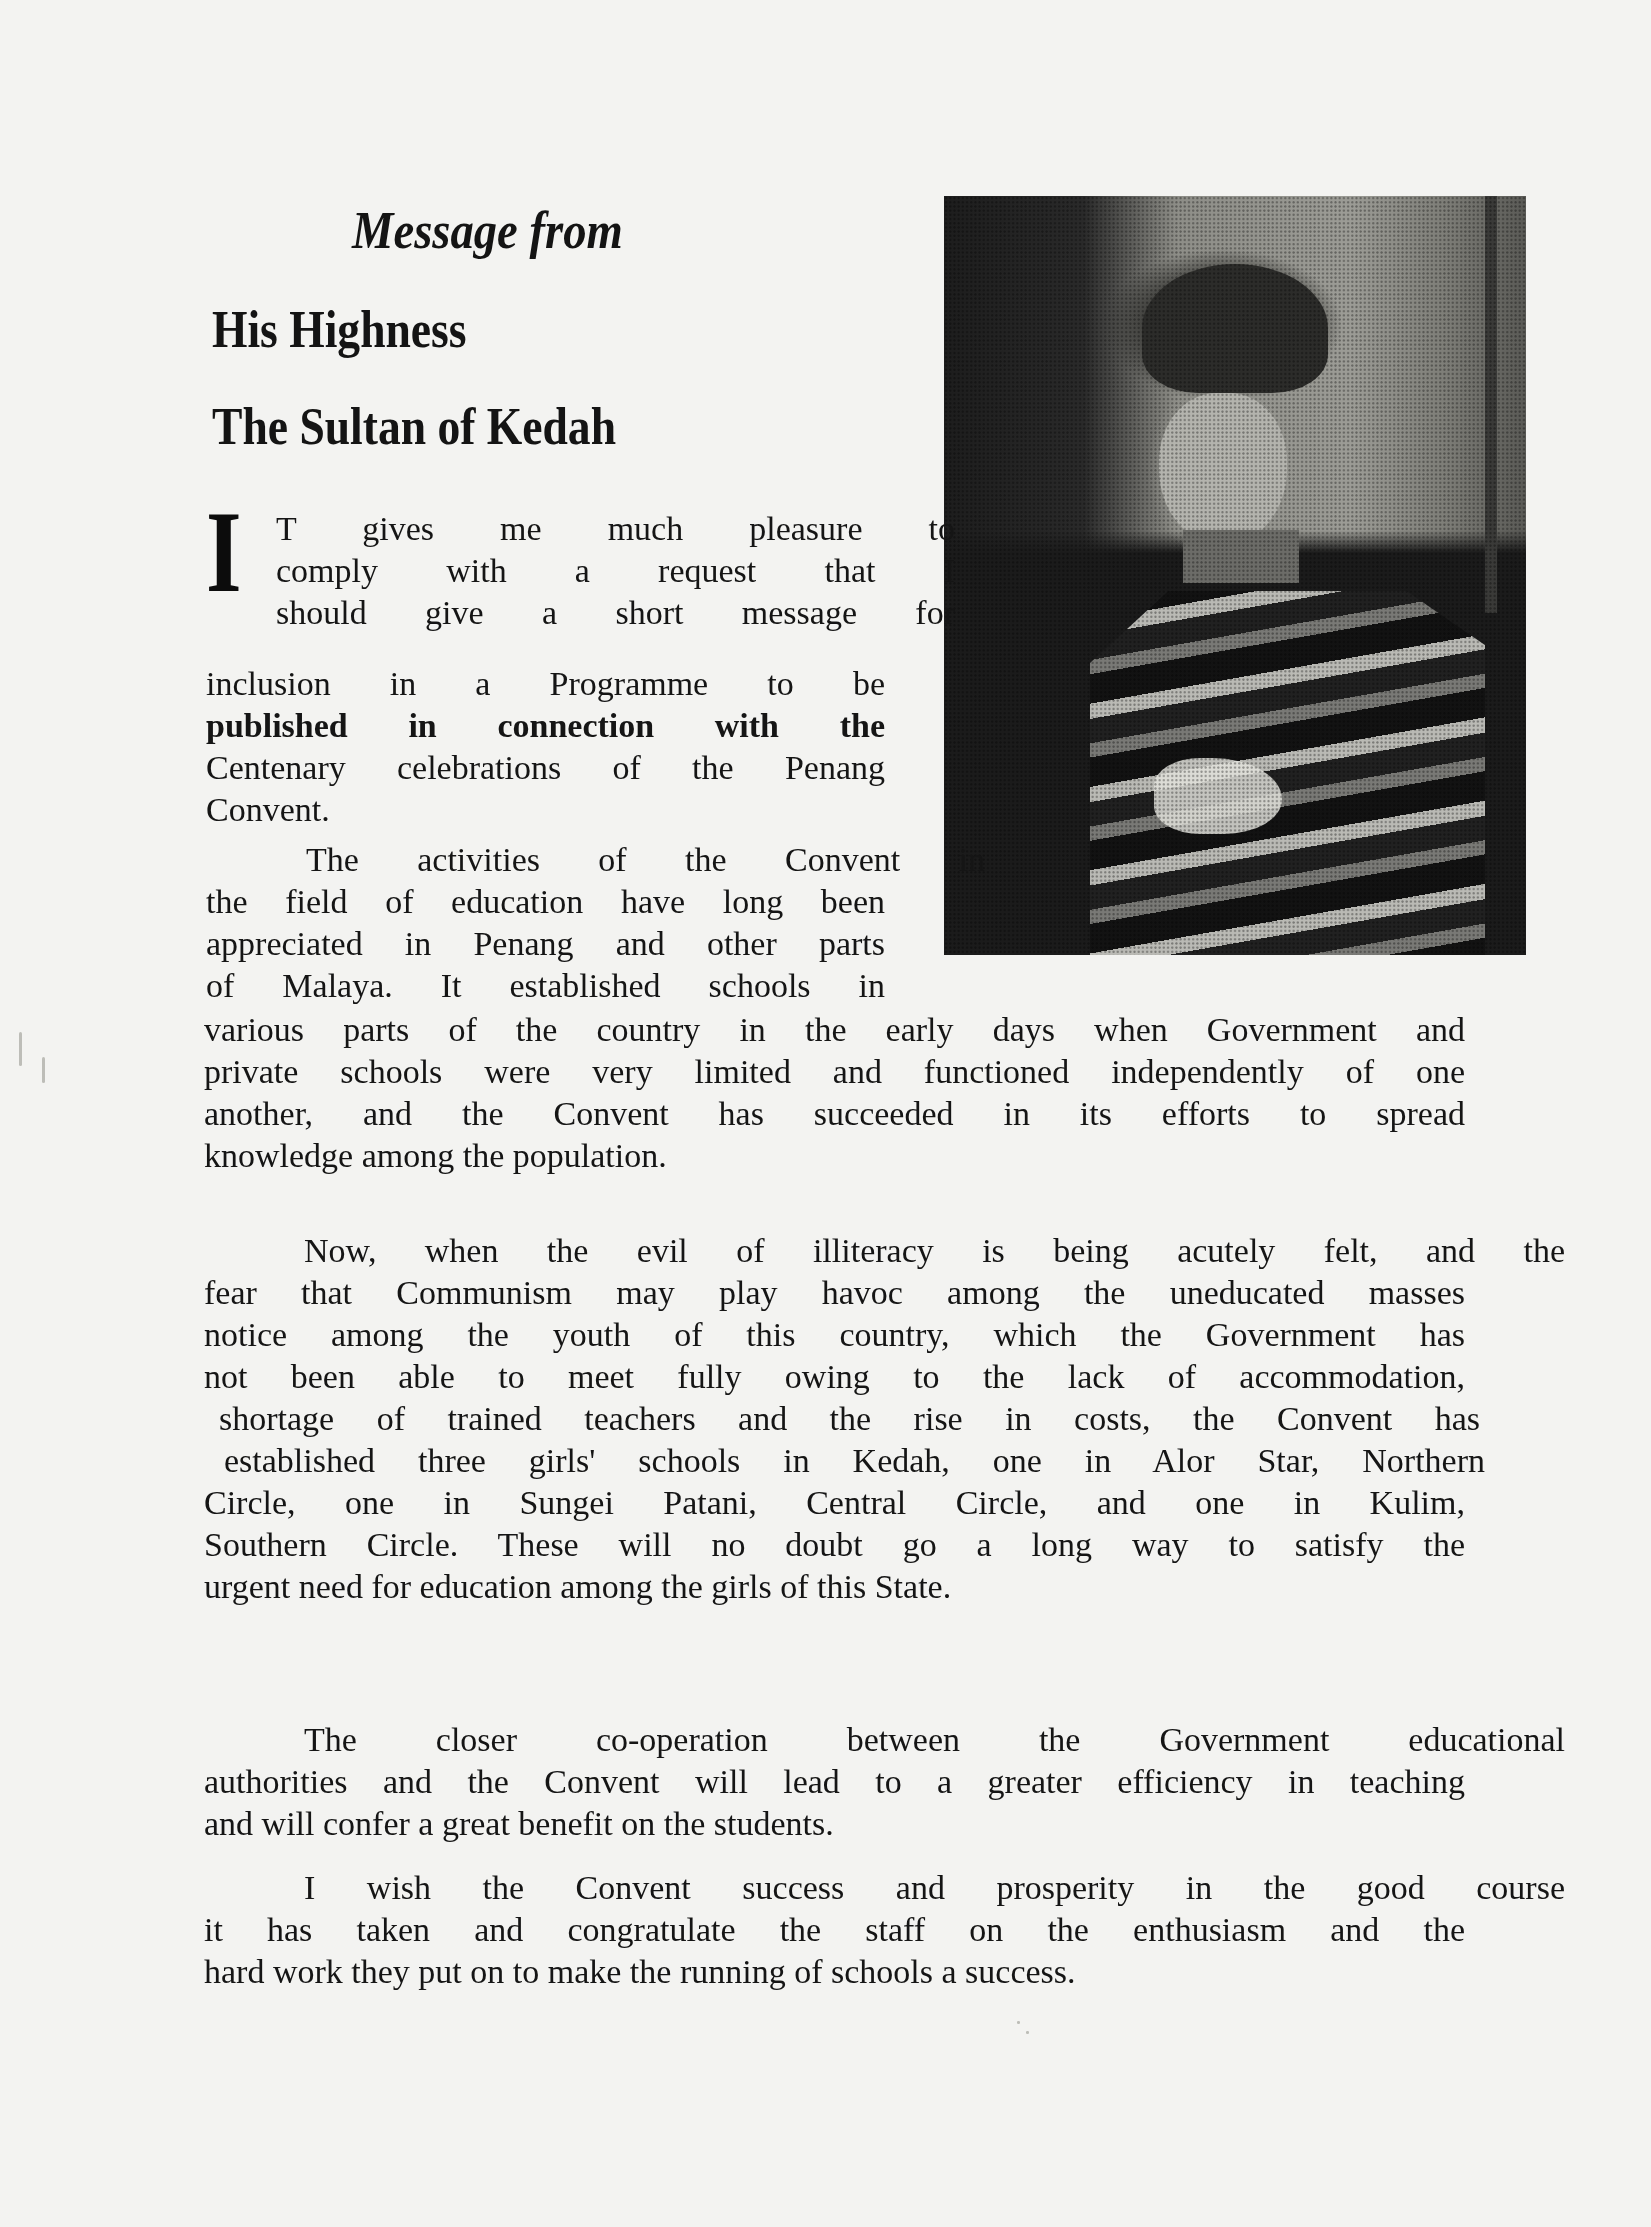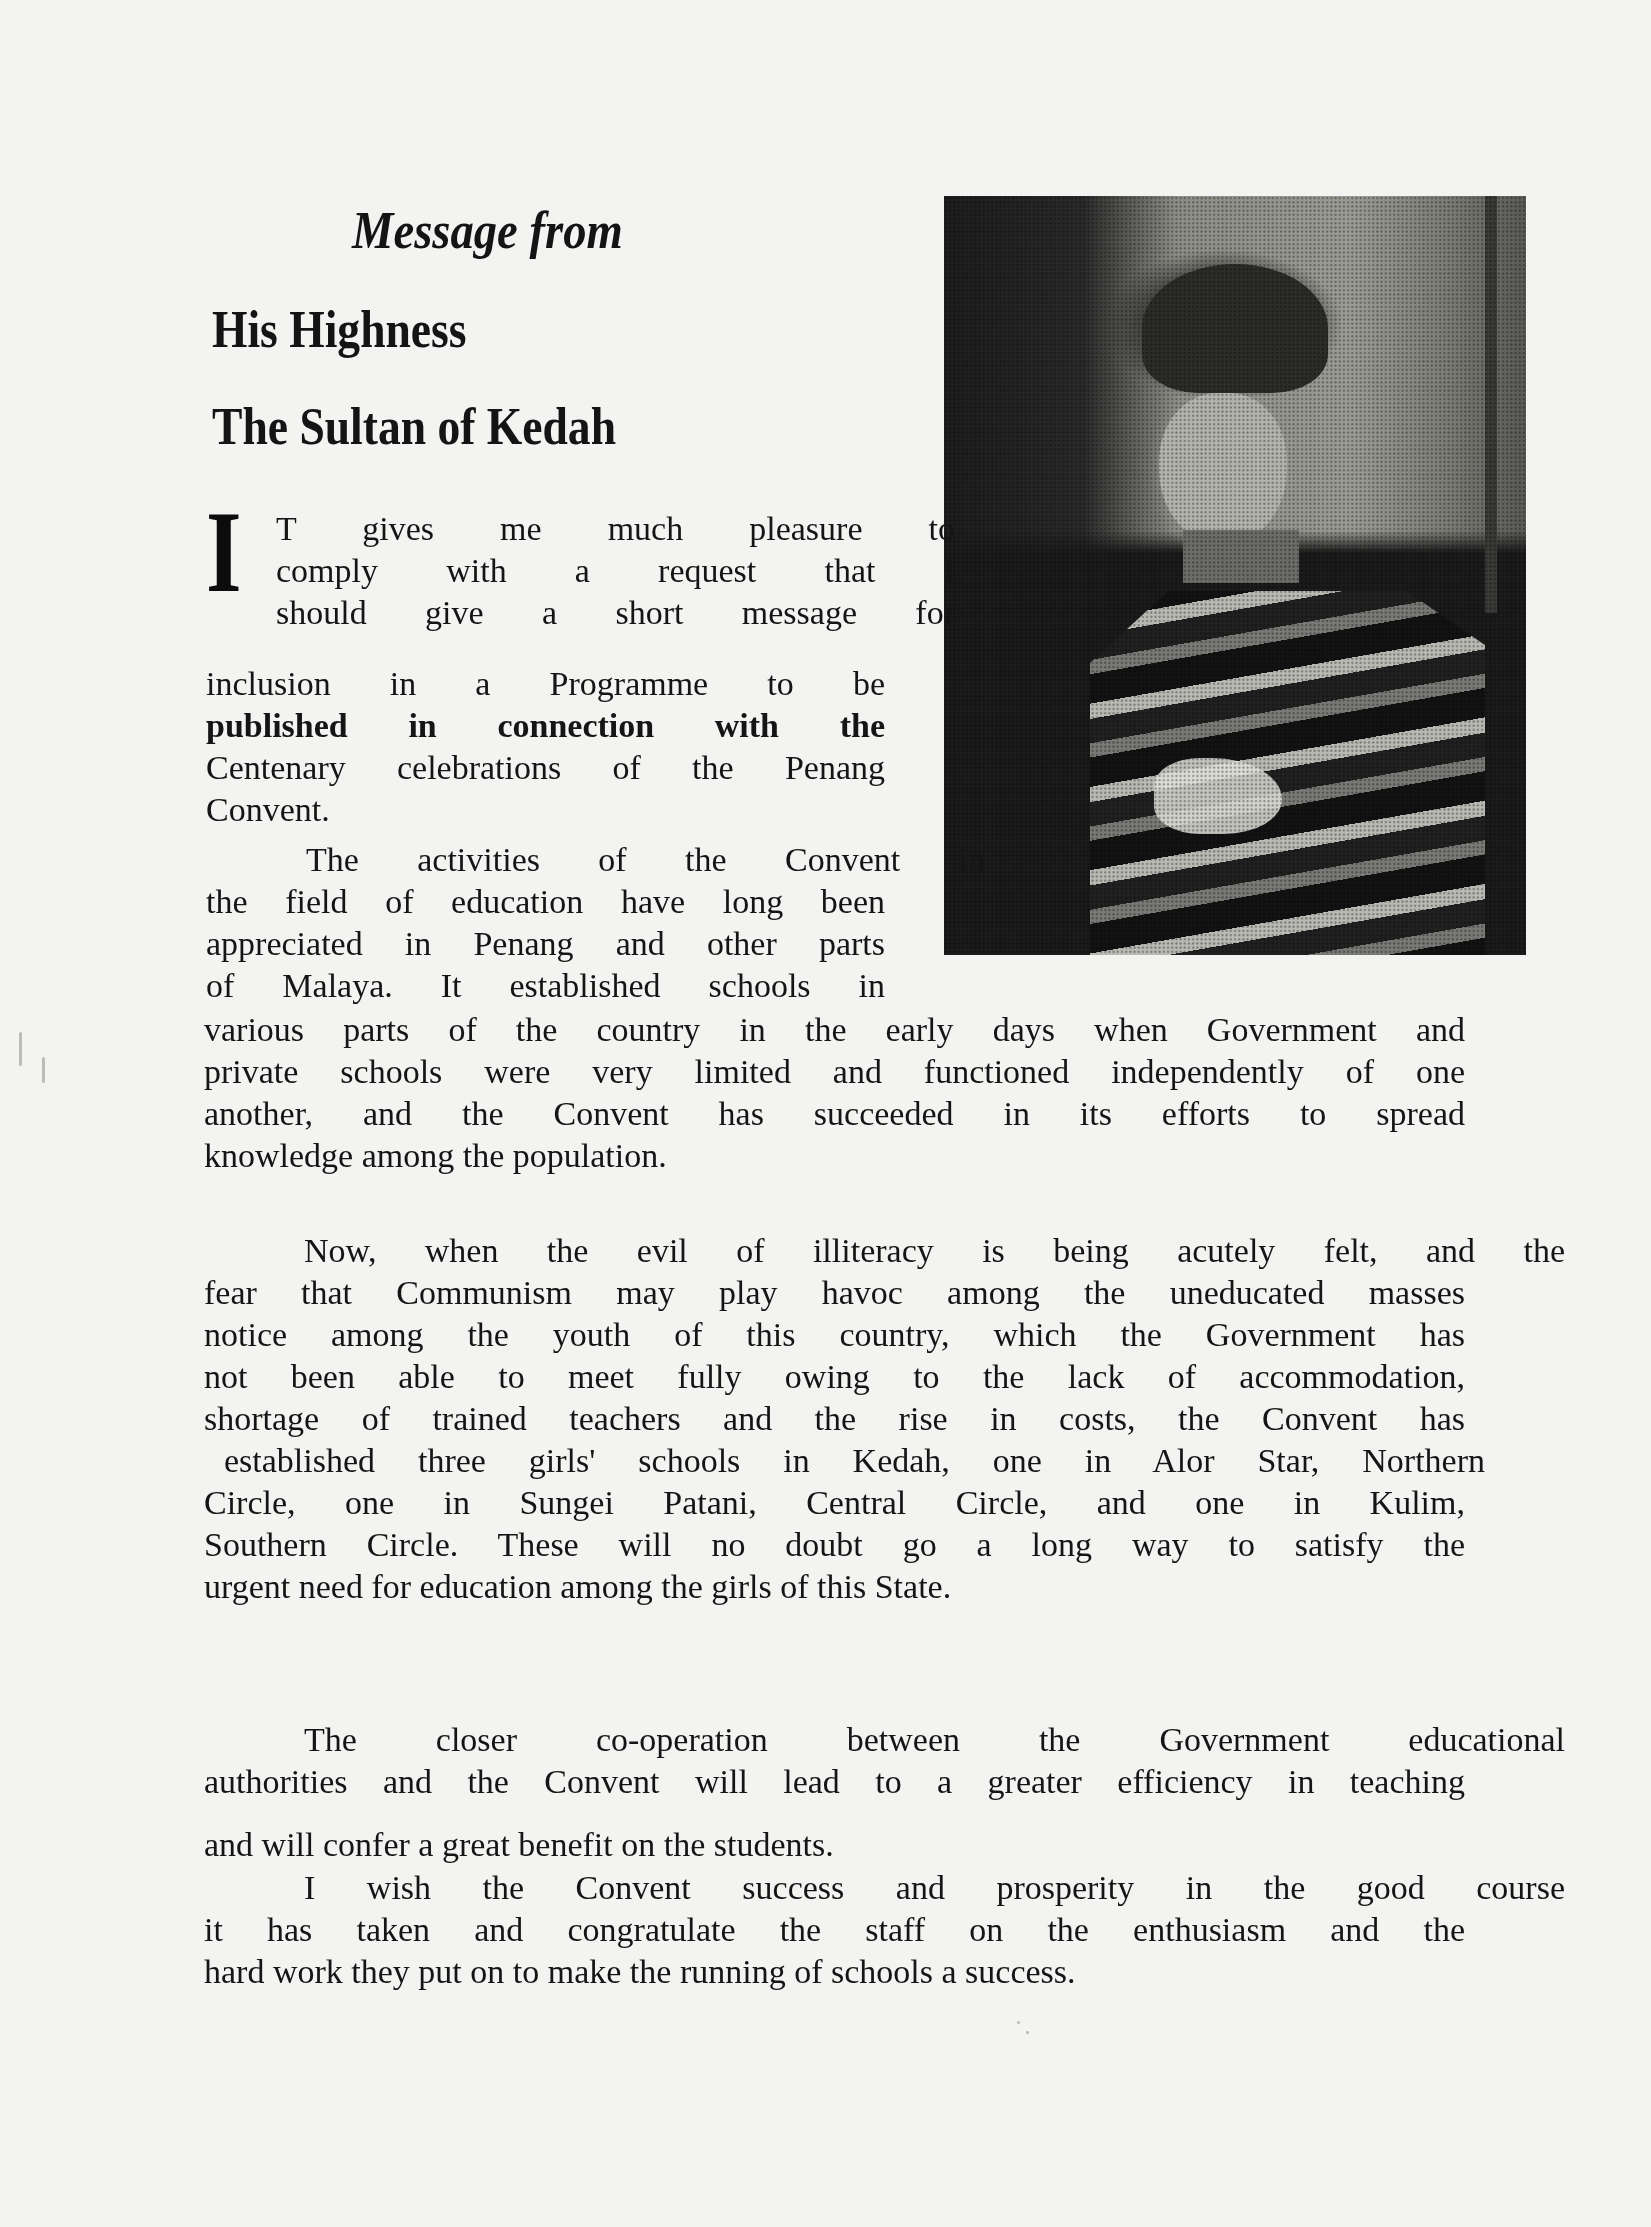--- a/index.html
+++ b/index.html
@@ -153,31 +153,31 @@
     <span class="line jline" style="display: block; white-space: normal; text-align-last: justify; transform: scaleX(1); width: 1261px;">private schools were very limited and functioned independently of one</span>
     <span class="line jline" style="display: block; white-space: normal; text-align-last: justify; transform: scaleX(1); width: 1261px;">another, and the Convent has succeeded in its efforts to spread</span>
     <span class="line" style="display: block; white-space: nowrap; text-align-last: auto; transform: scaleX(1);">knowledge among the population.</span>
   </div>
 
   <div class="wide body-text p3">
     <span class="line jline first-indent" style="display: block; white-space: normal; text-align-last: justify; transform: scaleX(1); width: 1261px;">Now, when the evil of illiteracy is being acutely felt, and the</span>
     <span class="line jline" style="display: block; white-space: normal; text-align-last: justify; transform: scaleX(1); width: 1261px;">fear that Communism may play havoc among the uneducated masses</span>
     <span class="line jline" style="display: block; white-space: normal; text-align-last: justify; transform: scaleX(1); width: 1261px;">notice among the youth of this country, which the Government has</span>
     <span class="line jline" style="display: block; white-space: normal; text-align-last: justify; transform: scaleX(1); width: 1261px;">not been able to meet fully owing to the lack of accommodation,</span>
-    <span class="line jline" style="display: block; white-space: normal; text-align-last: justify; transform: scaleX(1); width: 1261px;">shortage of trained teachers and the rise in costs, the Convent has</span>
+    <span class="line jline" style="display: block; white-space: normal; text-align-last: justify; transform: scaleX(1); width: 1261px; margin-left: 15px;">shortage of trained teachers and the rise in costs, the Convent has</span>
     <span class="line jline" style="display: block; white-space: normal; text-align-last: justify; transform: scaleX(1); width: 1261px; margin-left: 20px;">established three girls' schools in Kedah, one in Alor Star, Northern</span>
     <span class="line jline" style="display: block; white-space: normal; text-align-last: justify; transform: scaleX(1); width: 1261px;">Circle, one in Sungei Patani, Central Circle, and one in Kulim,</span>
     <span class="line jline" style="display: block; white-space: normal; text-align-last: justify; transform: scaleX(1); width: 1261px;">Southern Circle.  These will no doubt go a long way to satisfy the</span>
     <span class="line" style="display: block; white-space: nowrap; text-align-last: auto; transform: scaleX(1);">urgent need for education among the girls of this State.</span>
   </div>
 
   <div class="wide body-text p4">
     <span class="line jline first-indent" style="display: block; white-space: normal; text-align-last: justify; transform: scaleX(1); width: 1261px;">The closer co-operation between the Government educational</span>
     <span class="line jline" style="display: block; white-space: normal; text-align-last: justify; transform: scaleX(1); width: 1261px;">authorities and the Convent will lead to a greater efficiency in teaching</span>
-    <span class="line" style="display: block; white-space: nowrap; text-align-last: auto; transform: scaleX(1); margin-top: 21px;">and will confer a great benefit on the students.</span>
+    <span class="line" style="display: block; white-space: nowrap; text-align-last: auto; transform: scaleX(1);">and will confer a great benefit on the students.</span>
   </div>
 
   <div class="wide body-text p5">
     <span class="line jline first-indent" style="display: block; white-space: normal; text-align-last: justify; transform: scaleX(1); width: 1261px;">I wish the Convent success and prosperity in the good course</span>
     <span class="line jline" style="display: block; white-space: normal; text-align-last: justify; transform: scaleX(1); width: 1261px;">it has taken and congratulate the staff on the enthusiasm and the</span>
     <span class="line" style="display: block; white-space: nowrap; text-align-last: auto; transform: scaleX(1);">hard work they put on to make the running of schools a success.</span>
   </div>
 
   <div class="speck" style="left:18.7px;top:1032px;width:3.4px;height:34px;border-radius:1.7px;"></div>
   <div class="speck" style="left:42px;top:1057px;width:2.5px;height:25.5px;border-radius:1.7px;"></div>

